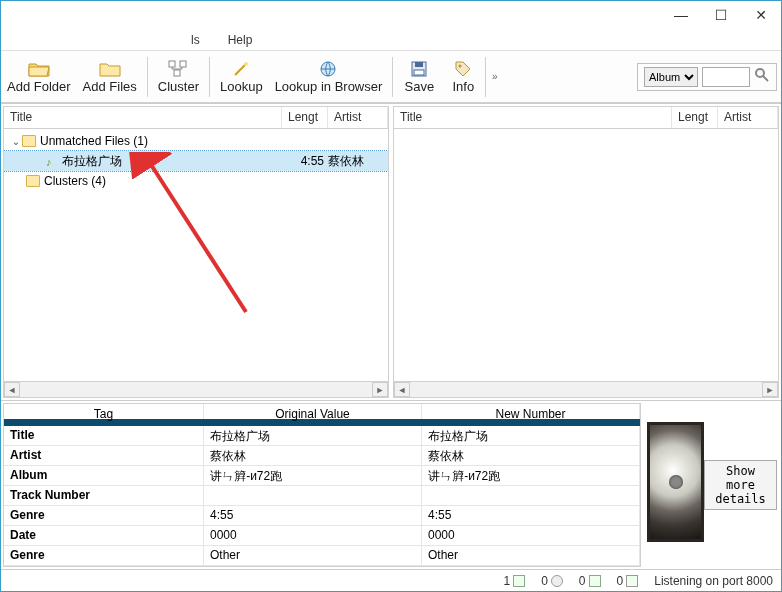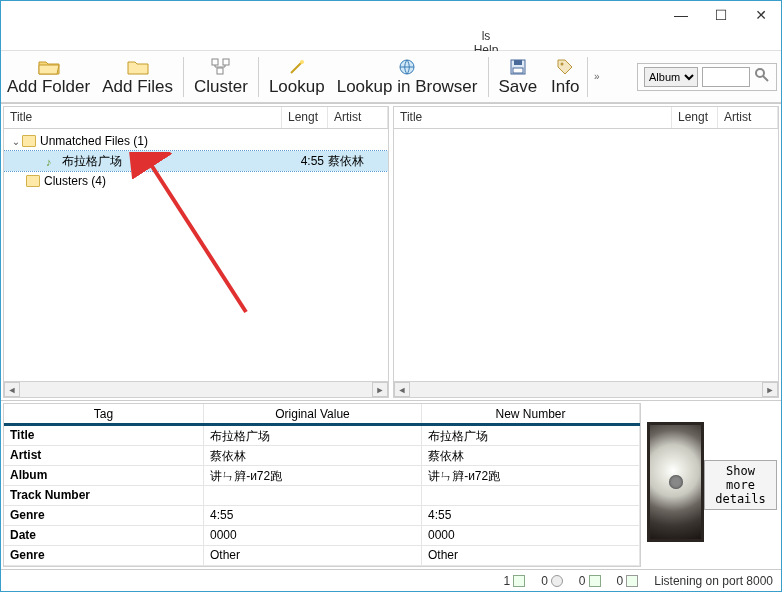--- a/index.html
+++ b/index.html
@@ -1,24 +1,24 @@
 <!DOCTYPE html>
 <html><head>
 <meta charset="utf-8">
 <style>
 * { margin: 0; padding: 0; box-sizing: border-box; font-family: "Segoe UI", Tahoma, sans-serif; font-size: 12px; }
 body { width: 782px; height: 592px; background: #fff; border: 1px solid #3a9ecb; display: flex; flex-direction: column; overflow: hidden; }
 .titlebar { height: 28px; display: flex; justify-content: flex-end; align-items: center; background: #fff; }
 .titlebar .btn { width: 40px; height: 28px; display: flex; align-items: center; justify-content: center; font-size: 14px; color: #333; }
-.menubar { height: 22px; display: flex; align-items: center; padding-left: 190px; gap: 0; border-bottom: 1px solid #e0e0e0; flex-direction: column; }
+.menubar { height: 22px; display: flex; align-items: center; padding-left: 190px; gap: 28px; border-bottom: 1px solid #e0e0e0; }
 .menubar span { color: #333; }
 .toolbar { height: 52px; display: flex; align-items: center; border-bottom: 1px solid #d0d0d0; background: #fdfdfd; }
 .tool { display: flex; flex-direction: column; align-items: center; justify-content: center; padding: 2px 6px; min-width: 44px; height: 48px; }
 .tool .ico { width: 24px; height: 20px; display: flex; align-items: center; justify-content: center; }
-.tool .lbl { font-size: 17px; color: #222; white-space: nowrap; }
+.tool .lbl { font-size: 13px; color: #222; white-space: nowrap; }
 .sep { width: 1px; height: 40px; background: #d0d0d0; margin: 0 4px; }
 .toolbar-spacer { flex: 1; }
 .chevrons { width: 18px; height: 40px; display: flex; align-items: center; justify-content: center; color: #666; font-size: 10px; border-left: 1px solid #d0d0d0; }
 .rightbox { display: flex; align-items: center; gap: 4px; padding: 0 6px; border: 1px solid #c0c0c0; margin: 4px; height: 28px; }
 .rightbox select, .rightbox input { border: 1px solid #aaa; height: 20px; font-size: 11px; }
 .rightbox input { width: 48px; }
 .panes { flex: 1; display: flex; border-top: 1px solid #ccc; min-height: 0; }
 .pane { flex: 1; display: flex; flex-direction: column; border: 1px solid #d0d0d0; margin: 2px; min-width: 0; }
 .cols { display: flex; border-bottom: 1px solid #d0d0d0; background: #fff; height: 22px; }
 .col { padding: 3px 6px; border-right: 1px solid #e5e5e5; font-size: 12px; color: #333; overflow: hidden; }
@@ -35,21 +35,21 @@
 .music-ico::before { content: "♪"; color: #6b9e3e; font-size: 11px; }
 .row .t { flex: 1; overflow: hidden; white-space: nowrap; }
 .row .l { width: 46px; text-align: right; padding-right: 4px; }
 .row .a { width: 60px; overflow: hidden; white-space: nowrap; }
 .row.sel { background: #cde8f6; outline: 1px dotted #5a9bd4; }
 .scroll-h { height: 16px; border-top: 1px solid #d0d0d0; background: #f1f1f1; display: flex; }
 .scroll-h .arrow { width: 16px; display: flex; align-items: center; justify-content: center; color: #666; font-size: 9px; background: #f1f1f1; border: 1px solid #ccc; }
 .scroll-h .track { flex: 1; }
 .metadata { display: flex; border-top: 1px solid #ccc; }
 .grid { flex: 1; border: 1px solid #d0d0d0; margin: 2px; }
-.ghead { display: flex; border-bottom: 3px solid #0c4a6e; height: 22px; }
+.ghead { display: flex; border-bottom: 7px solid #0c4a6e; height: 22px; }
 .gh { flex: 1; text-align: center; padding: 3px; border-right: 1px solid #e5e5e5; }
 .gh:first-child { flex: 0 0 200px; }
 .grow { display: flex; border-bottom: 1px solid #e5e5e5; height: 20px; }
 .gc { padding: 2px 6px; border-right: 1px solid #e5e5e5; overflow: hidden; white-space: nowrap; }
 .gc.k { flex: 0 0 200px; font-weight: bold; }
 .gc.v { flex: 1; }
 .cover { width: 130px; margin: 4px; display: flex; flex-direction: row; align-items: center; }
 .coverart { width: 120px; height: 120px; background: radial-gradient(circle at 45% 40%, #fff 0%, #e8e8e0 15%, #c9c9c0 35%, #6b6560 55%, #3a3530 75%, #1a1512 100%); border: 3px solid #2a2520; position: relative; margin-bottom: 6px; }
 .coverart::after { content: ""; position: absolute; top: 50%; left: 50%; width: 14px; height: 14px; background: #888; border-radius: 50%; transform: translate(-50%, -50%); box-shadow: inset 0 0 3px #333; }
 .morebtn { border: 1px solid #aaa; background: #f4f4f4; padding: 3px 8px; font-size: 12px; font-family: monospace; }

